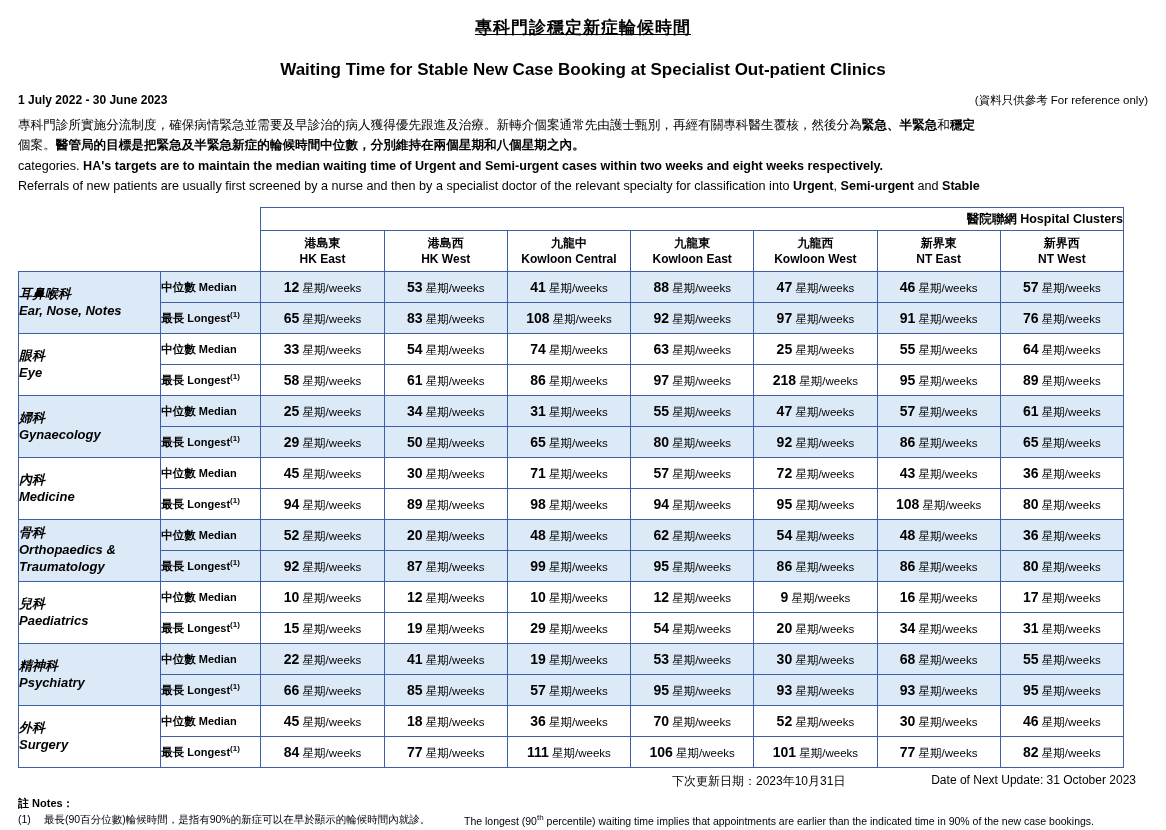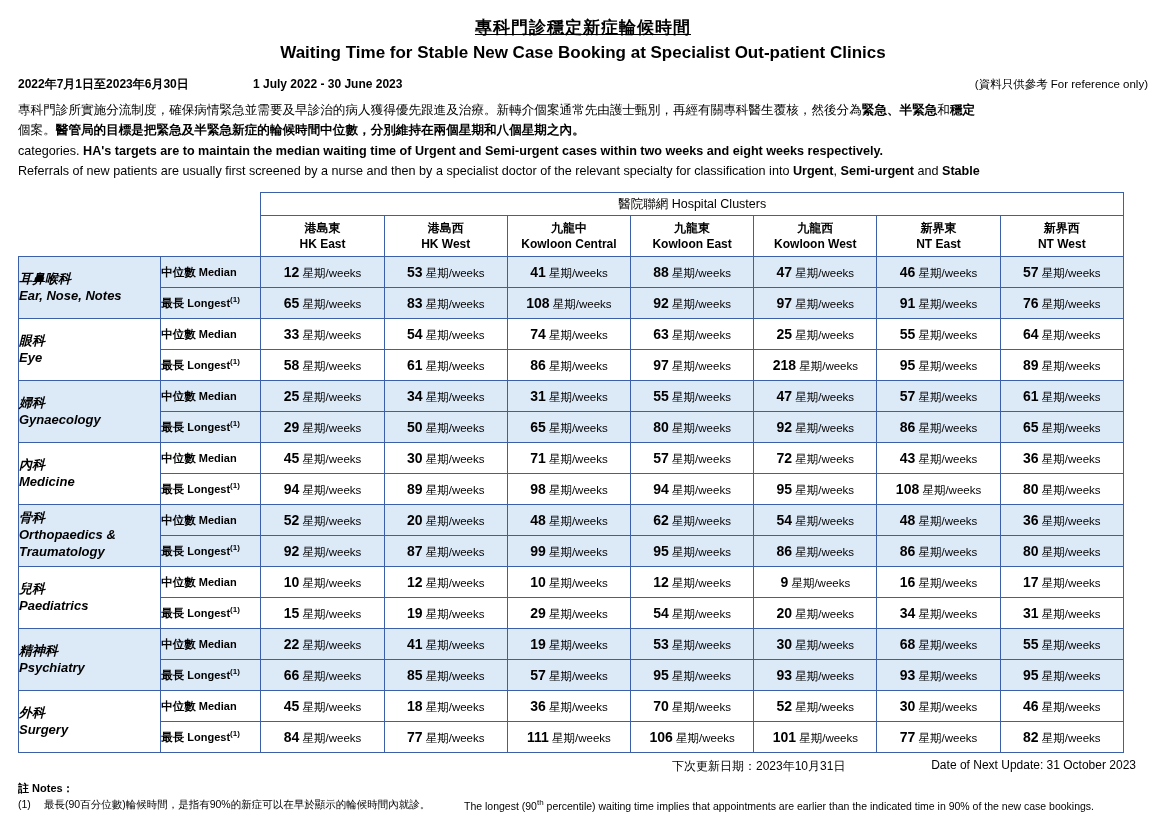--- a/index.html
+++ b/index.html
@@ -26,21 +26,21 @@
     font-size: 17px;
     font-weight: bold;
     text-decoration: underline;
     letter-spacing: 1px;
     margin-top: 6px;
   }
   .title-en {
     text-align: center;
     font-size: 17px;
     font-weight: bold;
-    margin-top: 4px;
+    margin-top: 21px;
   }
   
   .period-row {
     display: flex;
     align-items: baseline;
     margin-top: 13px;
     font-size: 12px;
     font-weight: bold;
   }
   .period-zh { width: 235px; }
@@ -71,23 +71,23 @@
   }
   table.wt td, table.wt th {
     border: 1px solid #3b5fa8;
     padding: 0;
     vertical-align: middle;
   }
   .noborder {
     border: none !important;
   }
   .cluster-head {
-    text-align: center;
+    text-align: right;
     font-size: 12.5px;
-    font-weight: normal;
+    font-weight: bold;
     height: 22px;
     background: #ffffff;
   }
   .cluster-sub {
     text-align: center;
     font-size: 12px;
     font-weight: bold;
     height: 40px;
     line-height: 1.35;
     background: #ffffff;
@@ -147,21 +147,20 @@
 </style>
 </head>
 <body>
 
 <div class="page">
 
   <div class="title-zh">專科門診穩定新症輪候時間</div>
   <div class="title-en">Waiting Time for Stable New Case Booking at Specialist Out-patient Clinics</div>
 
   <div class="period-row">
-    <div class="period-zh">2022年7月1日至2023年6月30日</div>
     <div class="period-en">1 July 2022 - 30 June 2023</div>
     <div class="reference">(資料只供參考 For reference only)</div>
   </div>
 
   <div class="intro">
     <p><span>專科門診所實施分流制度，確保病情緊急並需要及早診治的病人獲得優先跟進及治療。新轉介個案通常先由護士甄別，再經有關專科醫生覆核，然後分為</span><span class="b">緊急、半緊急</span><span>和</span><span class="b">穩定</span></p>
     <p><span>個案。</span><span class="b">醫管局的目標是把緊急及半緊急新症的輪候時間中位數，分別維持在兩個星期和八個星期之內。</span></p>
     <p class="en"><span>categories. </span><span class="b">HA's targets are to maintain the median waiting time of Urgent and Semi-urgent cases within two weeks and eight weeks respectively.</span></p>
     <p class="en"><span>Referrals of new patients are usually first screened by a nurse and then by a specialist doctor of the relevant specialty for classification into </span><span class="b">Urgent</span><span>, </span><span class="b">Semi-urgent</span><span> and </span><span class="b">Stable</span></p>
   </div>

